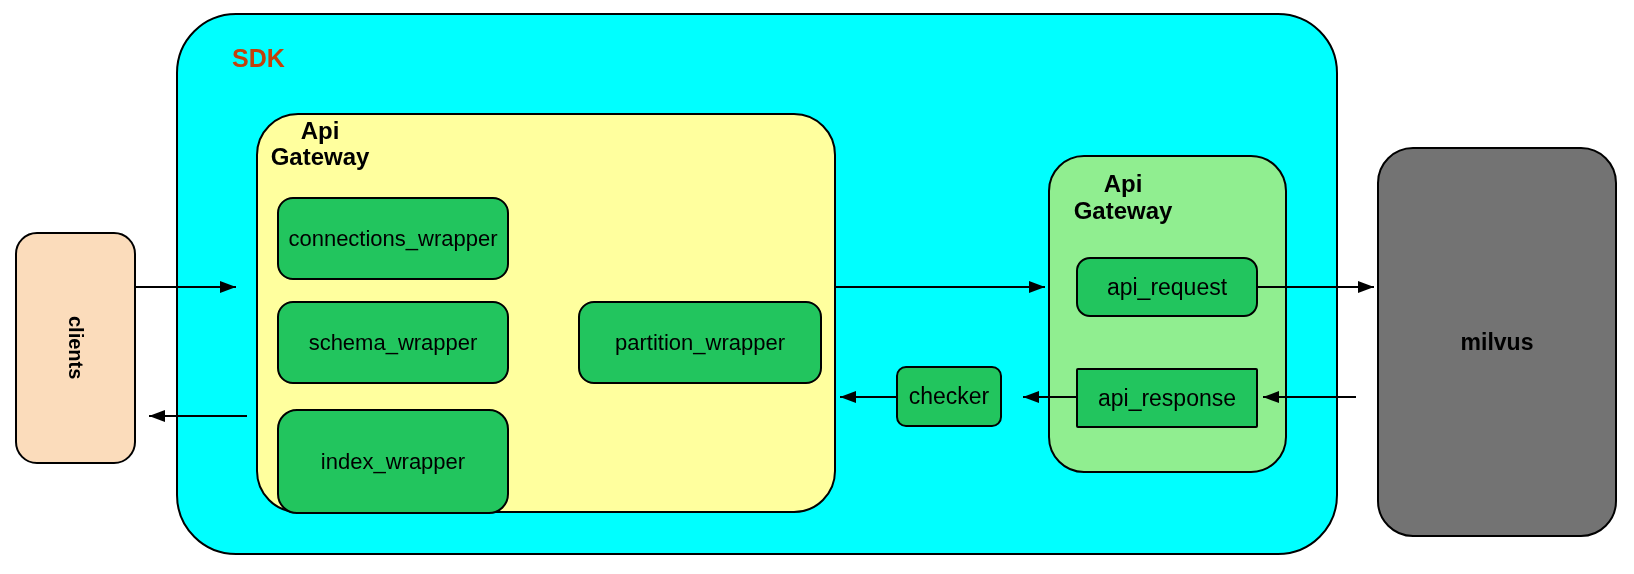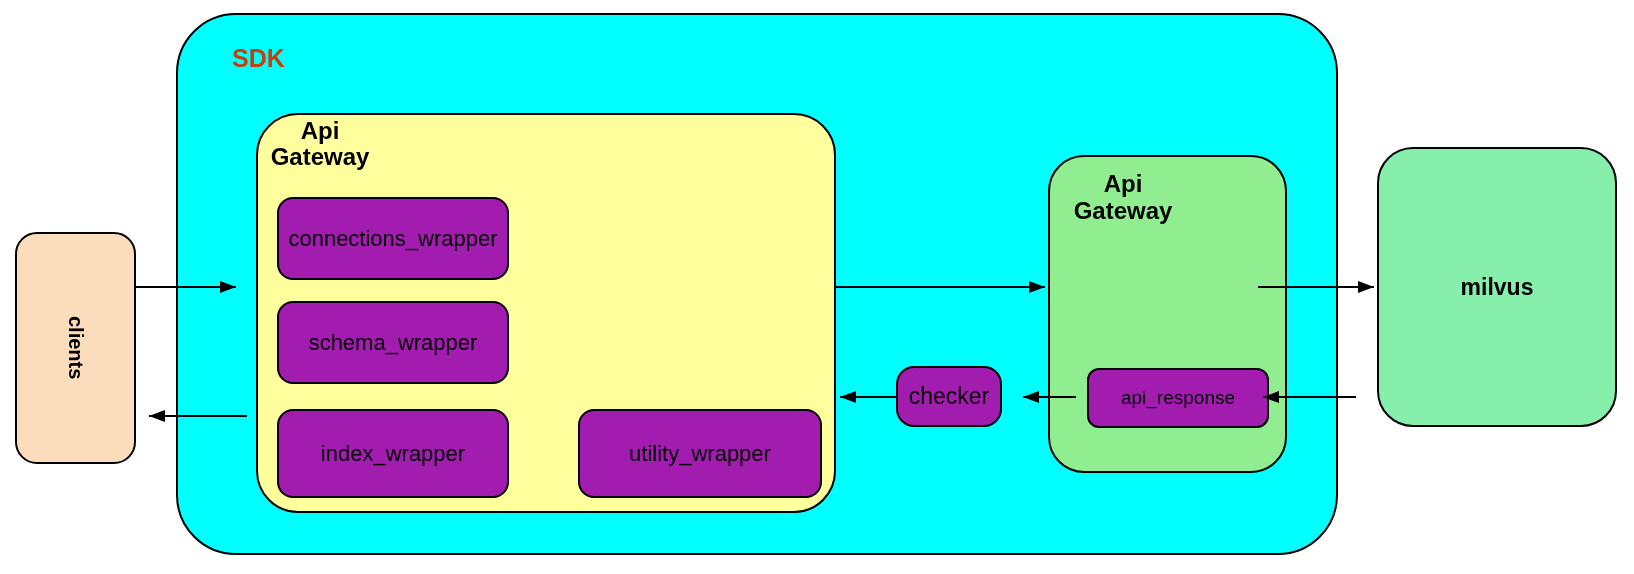--- a/index.html
+++ b/index.html
@@ -50,43 +50,43 @@
   .gateway {
     left: 1048px; top: 155px; width: 239px; height: 318px;
     background: #90EE90; border-radius: 36px;
   }
   .ag-label {
     position: absolute; left: 10px; top: 13px; width: 126px;
     text-align: center; font-weight: bold; font-size: 24px;
     line-height: 27px; color: #000;
   }
   .milvus {
-    left: 1377px; top: 147px; width: 240px; height: 280px;
-    background: #86efac; border-radius: 36px;
+    left: 1377px; top: 147px; width: 240px; height: 390px;
+    background: #737373; border-radius: 36px;
     display: flex; align-items: center; justify-content: center;
     font-weight: bold; font-size: 23px; color: #000;
   }
   
   .leaf {
-    background: #a21caf;
+    background: #22c55e;
     display: flex; align-items: center; justify-content: center;
     font-size: 22px; color: #000;
     border-radius: 16px;
   }
   .c1 { left: 277px; width: 232px; }
   .c2 { left: 578px; width: 244px; }
   .r1 { top: 197px; height: 83px; }
   .r2 { top: 301px; height: 83px; justify-content: center; }
-  .r3 { top: 409px; height: 89px; }
+  .r3 { top: 409px; height: 105px; border-radius: 20px; }
   .checker {
     left: 896px; top: 366px; width: 106px; height: 61px;
-    border-radius: 18px; font-size: 23px;
+    border-radius: 10px; font-size: 23px;
   }
   .req { left: 1076px; top: 257px; width: 182px; height: 60px; border-radius: 14px; font-size: 23px; }
-  .res { left: 1076px; top: 368px; width: 182px; height: 60px; border-radius: 12px; font-size: 19px; margin-left: 11px; }
+  .res { left: 1076px; top: 368px; width: 182px; height: 60px; border-radius: 2px; font-size: 23px; }
   
   .arrows {
     position: absolute; left: 0; top: 0;
     width: 1634px; height: 574px;
     pointer-events: none;
     z-index: 10;
   }
 </style>
 </head>
 <body>
@@ -107,38 +107,41 @@
       <div>Gateway</div>
     </div>
   </div>
 
   <div class="node leaf c1 r1">
     <span>connections_wrapper</span>
   </div>
   <div class="node leaf c1 r2">
     <span>schema_wrapper</span>
   </div>
+  <div class="node leaf c2 r2">
+    <span>partition_wrapper</span>
+  </div>
   <div class="node leaf c1 r3">
     <span>index_wrapper</span>
-  </div>
-  <div class="node leaf c2 r3">
-    <span>utility_wrapper</span>
   </div>
 
   <div class="node leaf checker">
     <span>checker</span>
   </div>
 
   <div class="node gateway">
     <div class="ag-label">
       <div>Api</div>
       <div>Gateway</div>
     </div>
   </div>
 
+  <div class="node leaf req">
+    <span>api_request</span>
+  </div>
   <div class="node leaf res">
     <span>api_response</span>
   </div>
 
   <div class="node milvus">
     <span>milvus</span>
   </div>
 
   <svg class="arrows" viewBox="0 0 1634 574" xmlns="http://www.w3.org/2000/svg">
     <defs>

